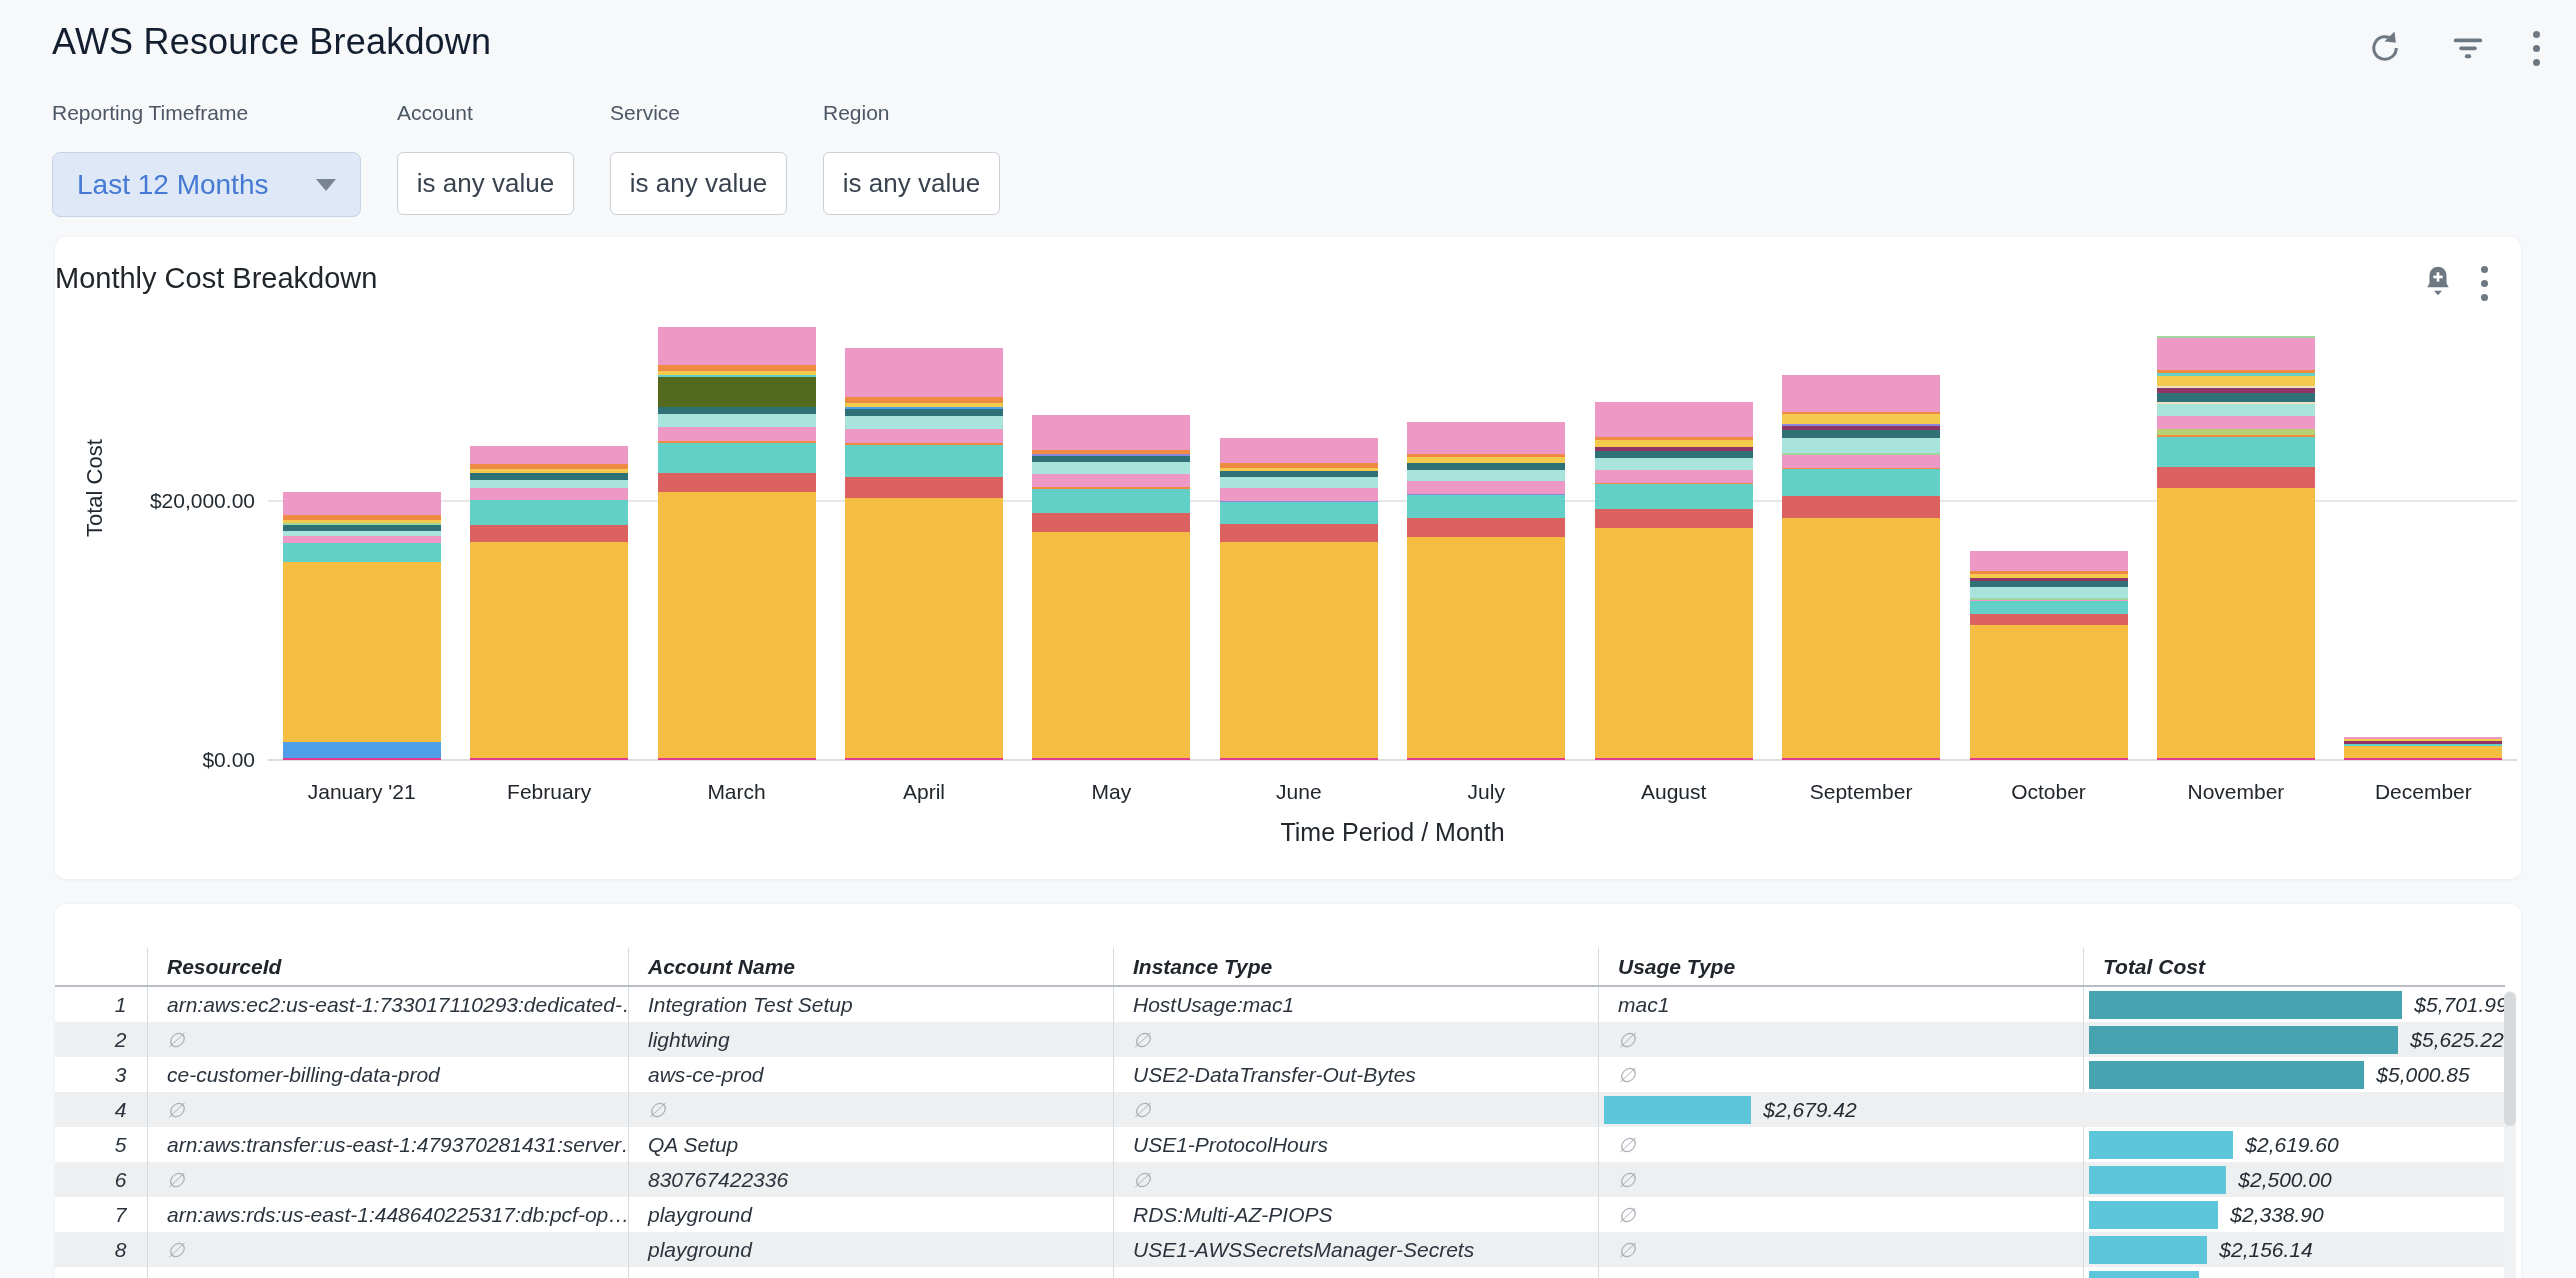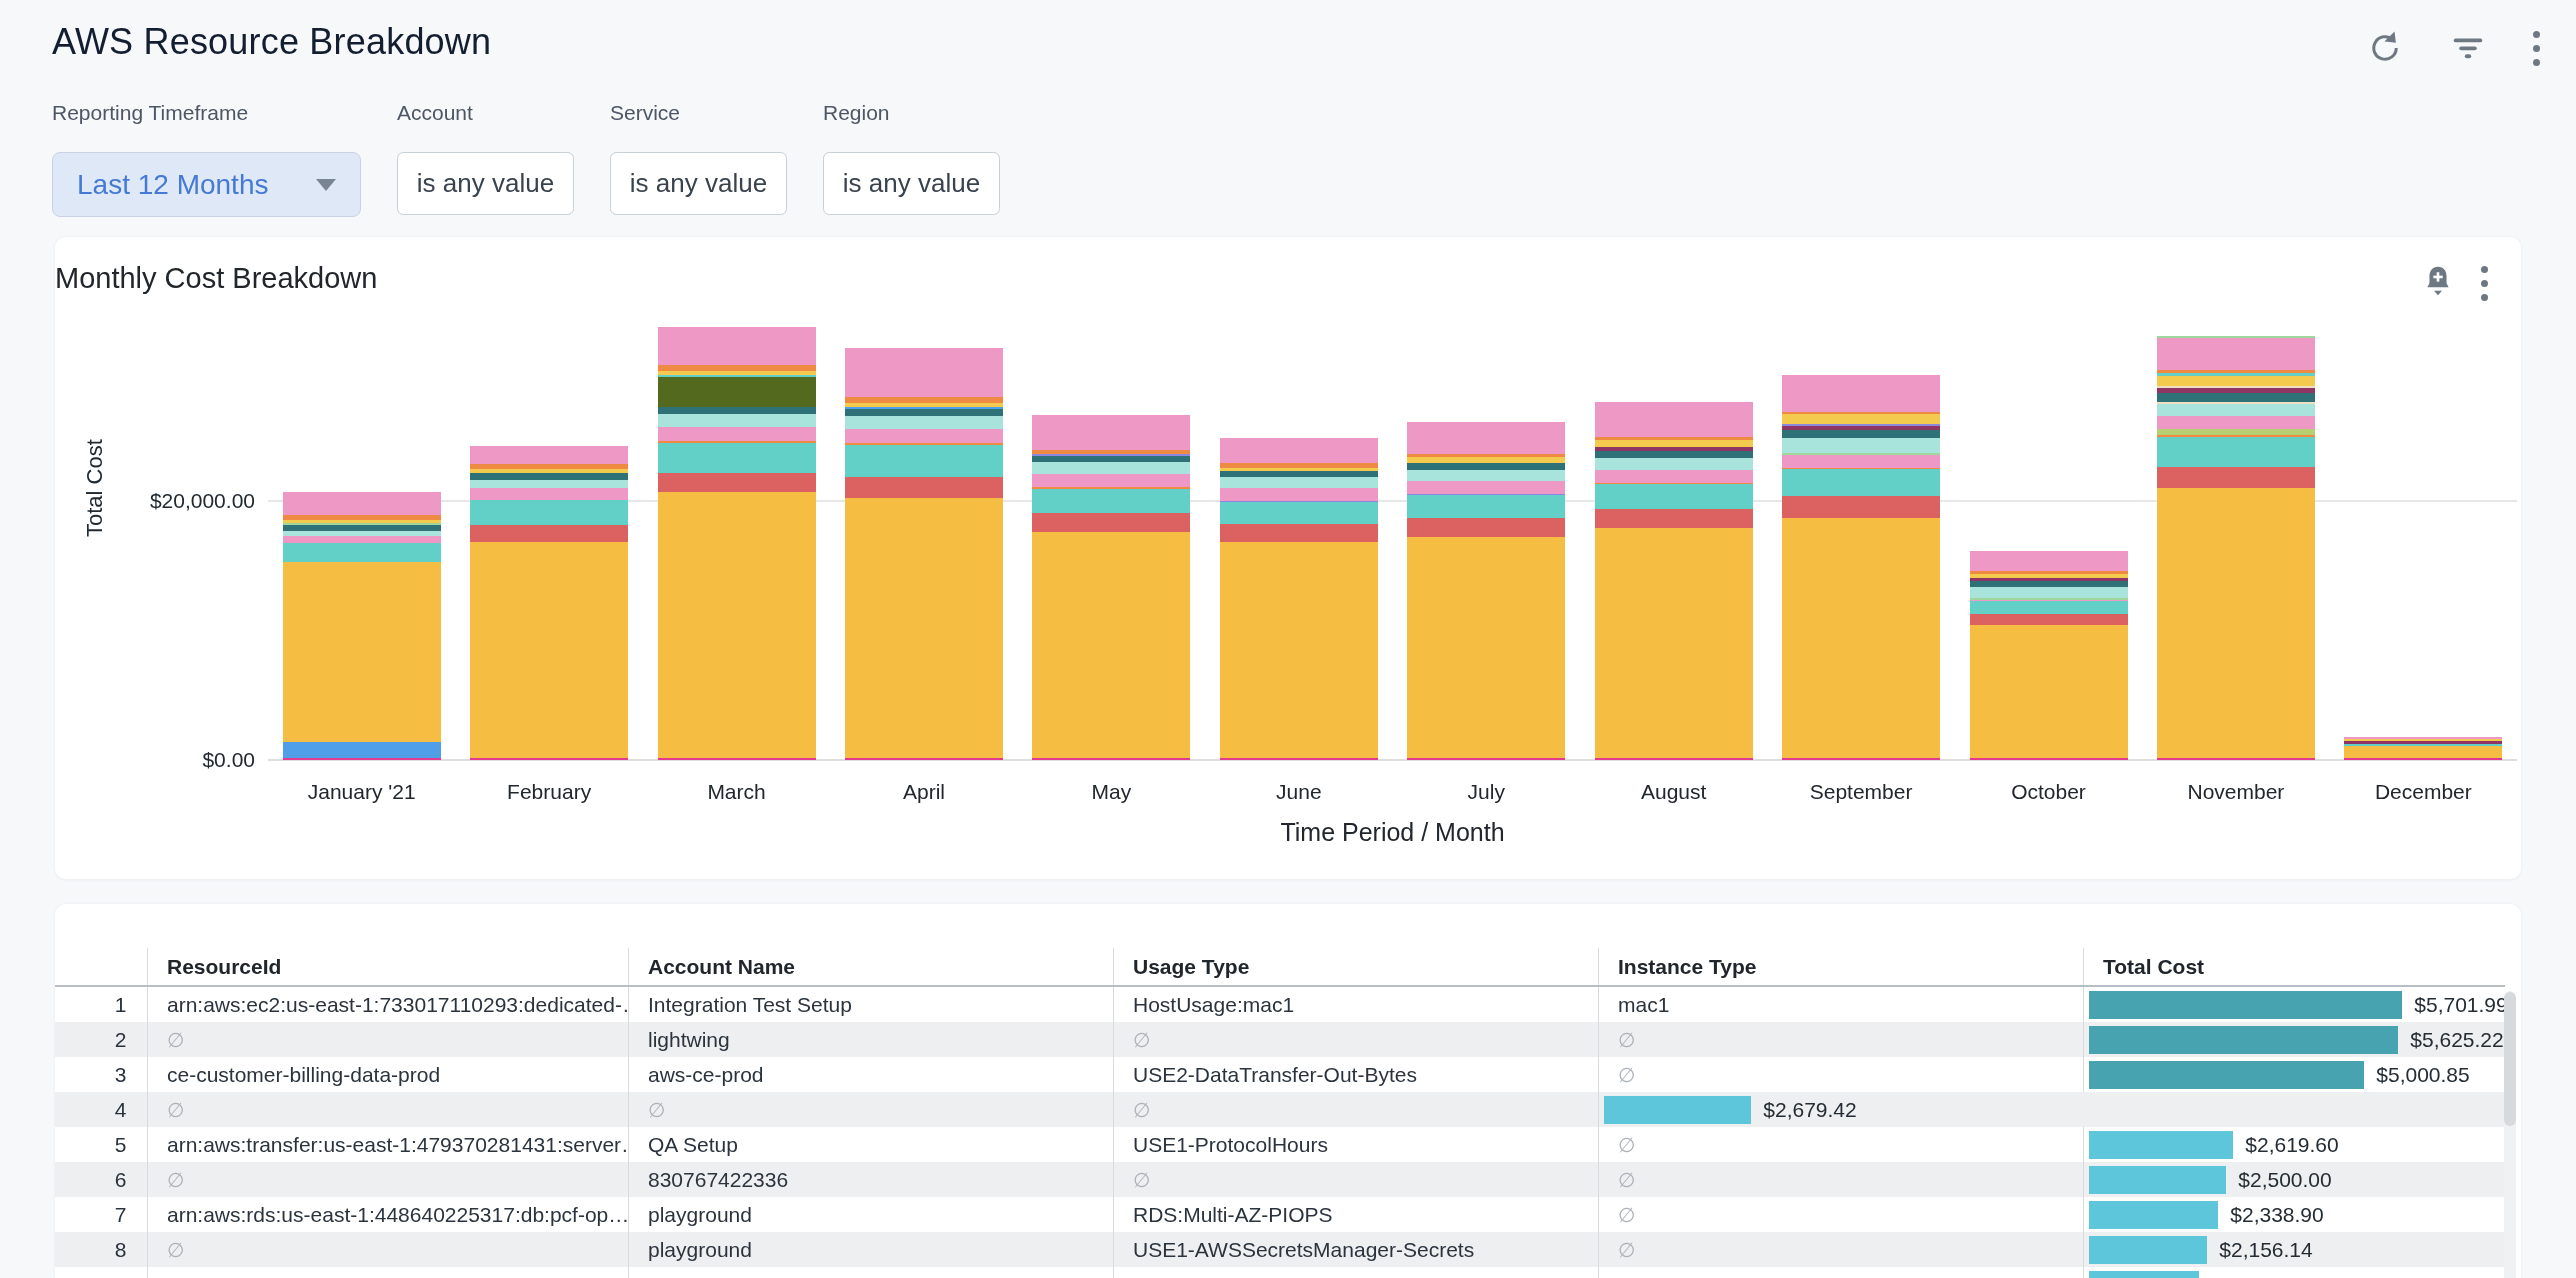--- a/index.html
+++ b/index.html
@@ -46,21 +46,21 @@
   .vbar { position:absolute; bottom:0; left:50%; transform:translateX(-50%); width:158px;
           display:flex; flex-direction:column-reverse; }
   .seg { width:100%; }
   .xlabels { position:absolute; left:213px; top:543px; width:2249px; display:flex; }
   .xlabels span { flex:1; text-align:center; font-size:21px; color:#21272D; }
   .x-axis-title { position:absolute; left:213px; top:581px; width:2249px; text-align:center; font-size:25px; color:#21272D; }
 
   
   .table-title { padding-top:12.6px; text-align:center; font-size:29px; color:#21262B; }
   .tbl { position:absolute; left:0; top:44px; width:2450px; }
-  .t-row { display:grid; grid-template-columns:92px 481px 485px 485px 485px 1fr; align-items:stretch; }
+  .t-row { display:grid; grid-template-columns:92px 481px 485px 485px 485px 1fr; align-items:stretch;font-style:italic; }
   .t-head { height:39px; border-bottom:2.4px solid #B9BEC5; }
   .t-head .cell { font-weight:bold; font-size:21px; color:#20262C; display:flex; align-items:center; }
   .t-body .t-row { height:35px; }
   .t-body .t-row:nth-child(odd) { background:#FFFFFF; }
   .t-body .t-row:nth-child(even) { background:#EEEFF0; }
   .cell { padding-left:19px; display:flex; align-items:center; font-size:21px; color:#2B343E;
           border-left:0.8px solid #D8DBDE; overflow:hidden; white-space:nowrap; }
   .cell.numc { border-left:none; justify-content:flex-end; padding-right:20.5px; padding-left:0; color:#2A333D; }
   .cell .nullv { color:#ABB1B8; font-size:20px; }
   .costcell { padding-left:4.7px; }
@@ -354,22 +354,22 @@
       </div>
     <div class="x-axis-title">Time Period / Month</div>
   </div>
 
   <div class="card table-card">
     <div class="tbl">
       <div class="t-row t-head" id="thead">
           <div class="cell numc"></div>
           <div class="cell">ResourceId</div>
           <div class="cell">Account Name</div>
+          <div class="cell">Instance Type</div>
           <div class="cell">Usage Type</div>
-          <div class="cell">Instance Type</div>
           <div class="cell">Total Cost</div>
         </div>
       <div class="t-body" id="tbody">
           <div class="t-row">
             <div class="cell numc">1</div>
             <div class="cell">arn:aws:ec2:us-east-1:733017110293:dedicated-…</div>
             <div class="cell">Integration Test Setup</div>
             <div class="cell">HostUsage:mac1</div>
             <div class="cell">mac1</div>
             <div class="cell costcell">

